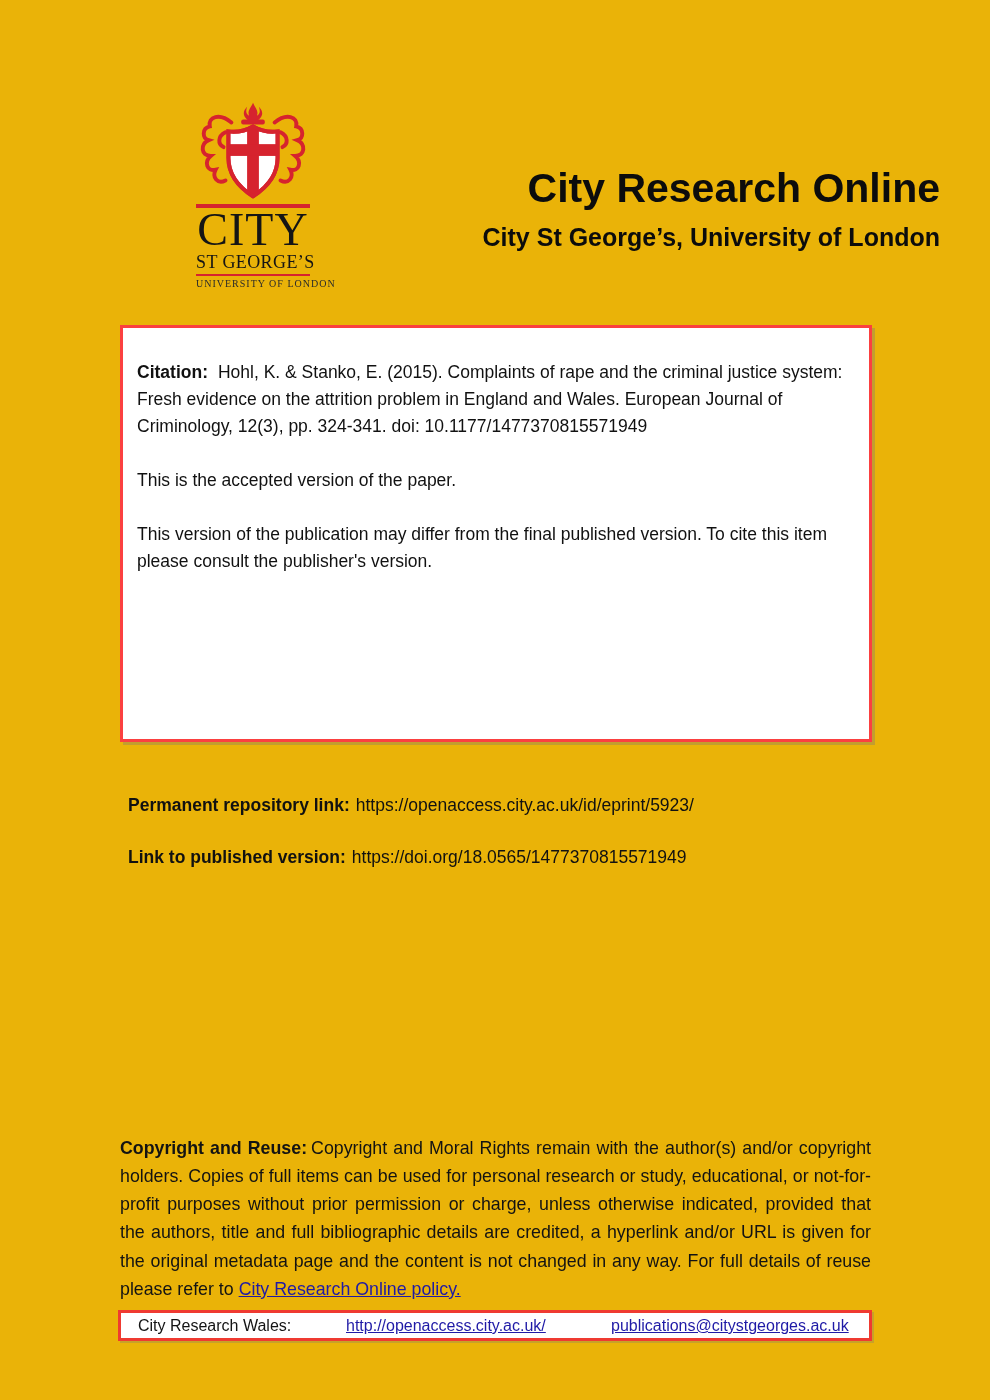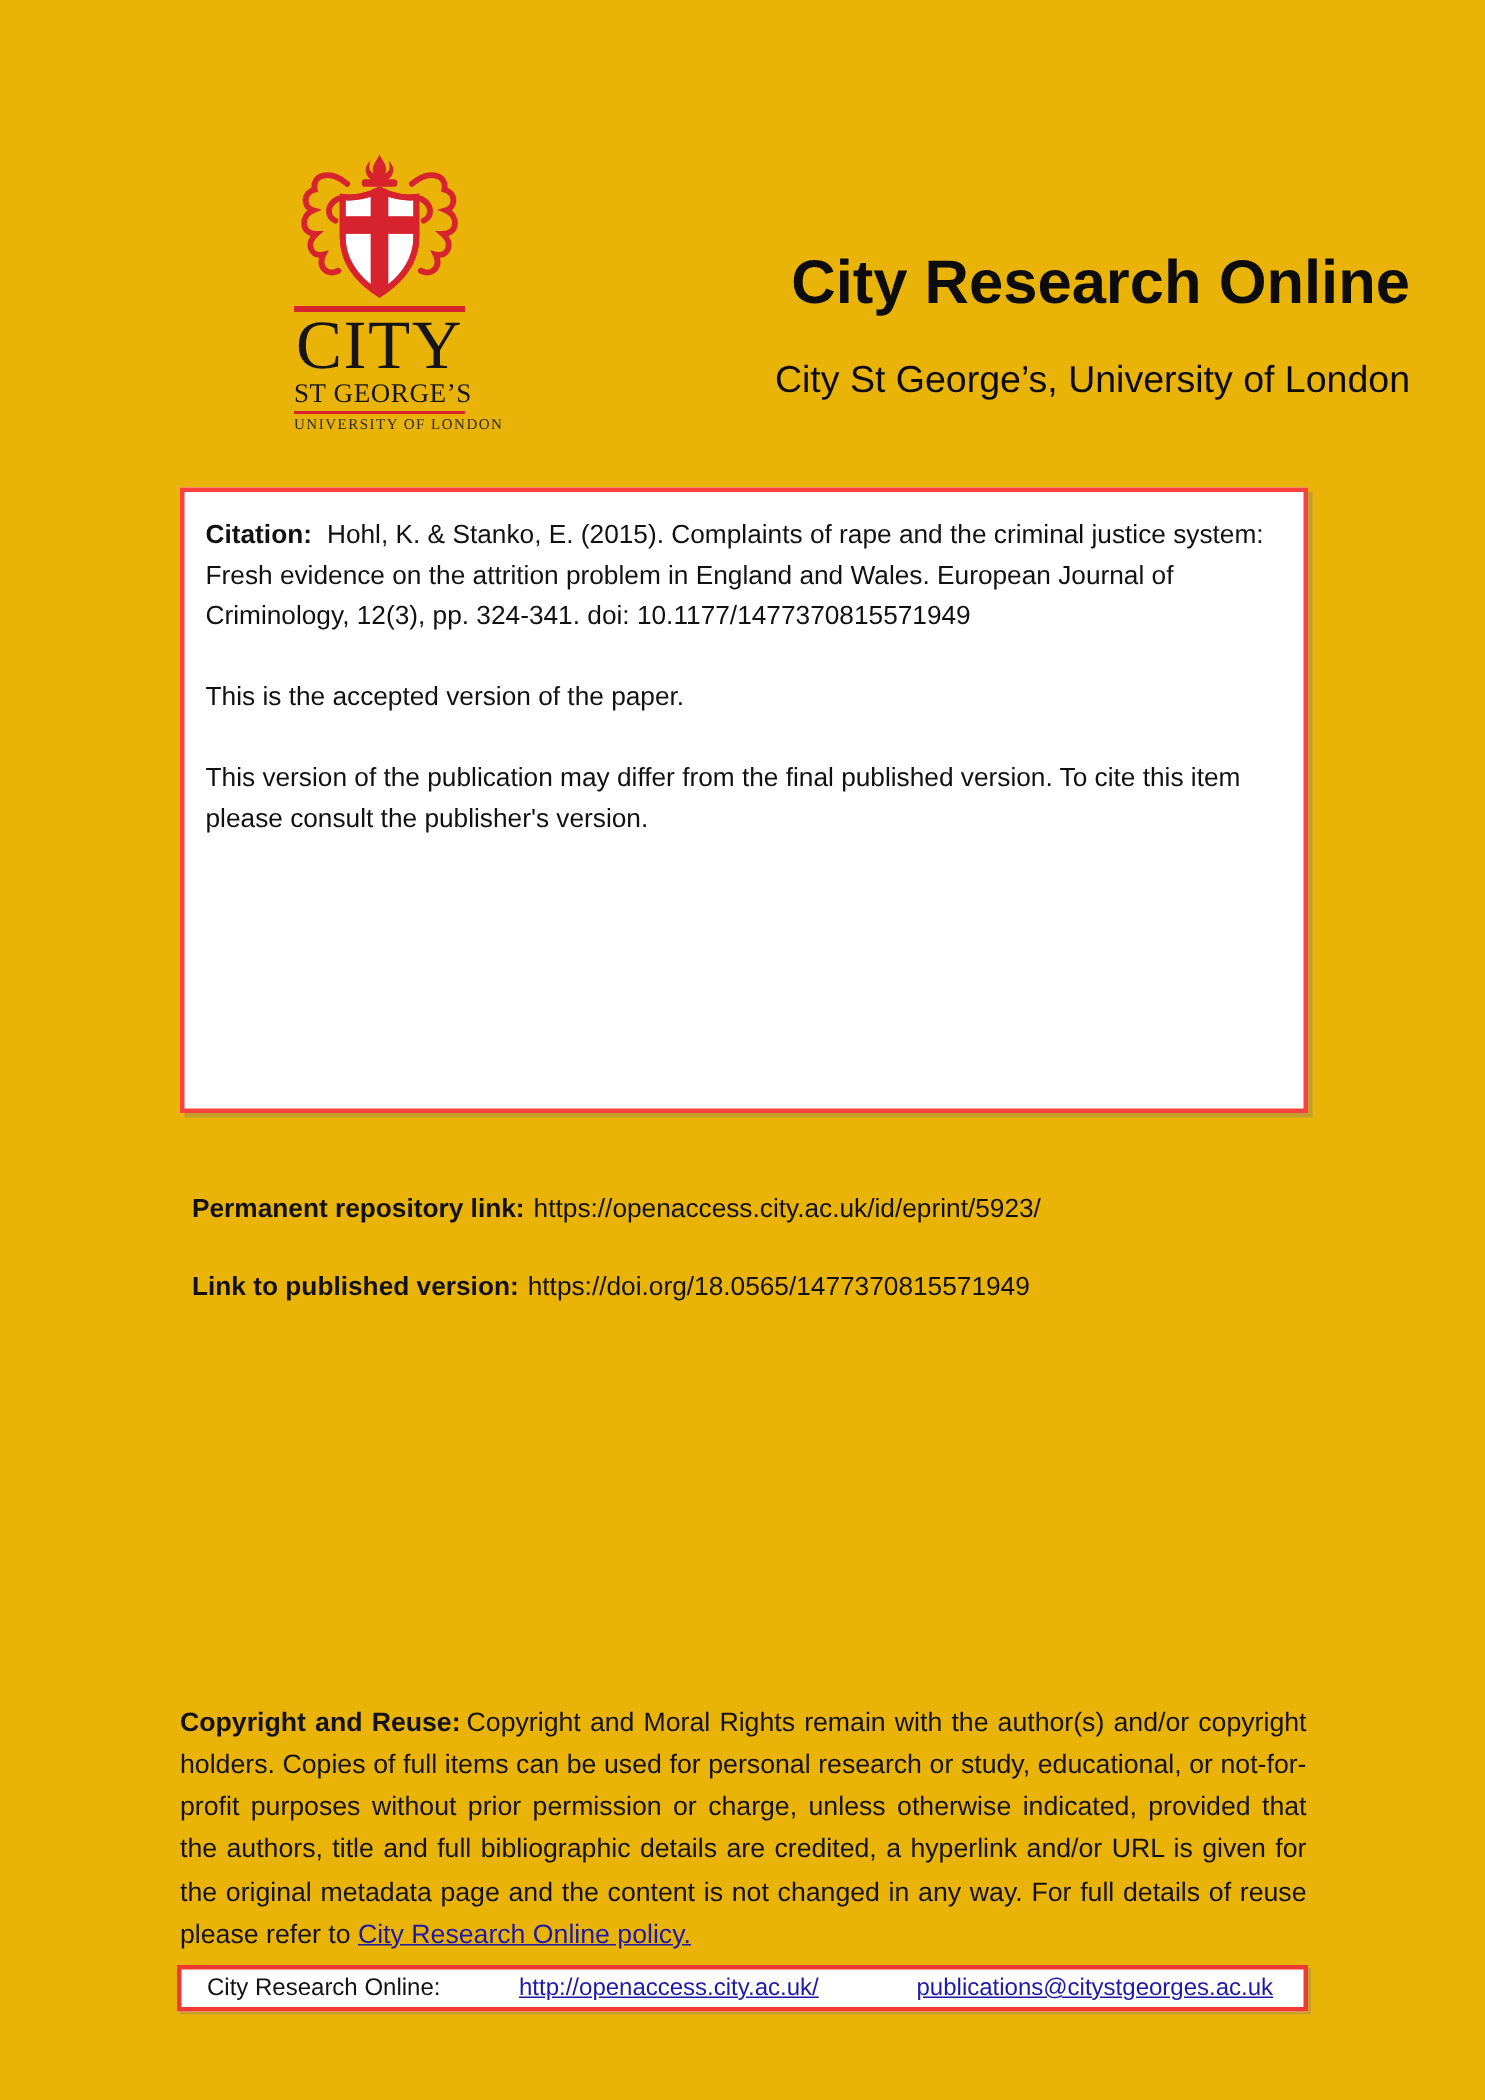--- a/index.html
+++ b/index.html
@@ -31,33 +31,33 @@
   .logo .institution {
     margin-top: 2px;
     font-family: "Liberation Serif", serif;
     font-size: 10px; line-height: 11px; letter-spacing: 1px;
     color: #2b2b2b; white-space: nowrap;
   }
 
   
   .masthead { position: absolute; left: 340px; top: 166px; width: 600px; text-align: right; }
   .masthead .title { font-size: 41px; line-height: 44px; font-weight: bold; color: #0c0c0c; white-space: nowrap; }
-  .masthead .subtitle { margin-top: 29px; font-size: 25px; line-height: 28px; font-weight: normal; color: #0c0c0c; white-space: nowrap; }
+  .masthead .subtitle { margin-top: 13px; font-size: 25px; line-height: 28px; font-weight: bold; color: #0c0c0c; white-space: nowrap; }
 
   
   .citation-box {
     position: absolute; left: 120px; top: 325px;
     width: 752px; height: 417px; box-sizing: border-box;
     border: 3px solid #fb4040;
     background: #ffffff;
     box-shadow: 3px 3px 0 rgba(120,120,120,0.35);
     padding: 15px 14px;
     font-size: 17.5px; line-height: 27px;
   }
-  .citation-box p { margin: 0 0 27px 0; }
+  .citation-box p { margin: 16px 0 27px 0; }
   .citation-box p:last-child { margin-bottom: 0; }
   .inline-label { font-weight: bold; }
   .citation-box .inline-label { margin-right: 10px; }
 
   
   .repo-line { position: absolute; left: 128px; font-size: 17.5px; line-height: 22px; white-space: nowrap; }
   .repo-line.permanent { top: 794px; }
   .repo-line.published { top: 846px; }
   .repo-line .inline-label { margin-right: 6px; }
   .plain-url { color: #111111; text-decoration: none; }
@@ -138,19 +138,19 @@
     <span class="inline-label">Permanent repository link:</span><a class="plain-url" href="#">https://openaccess.city.ac.uk/id/eprint/5923/</a>
   </div>
   <div class="repo-line published">
     <span class="inline-label">Link to published version:</span><a class="plain-url" href="#">https://doi.org/18.0565/1477370815571949</a>
   </div>
 
   <p class="copyright"><span class="inline-label">Copyright and Reuse:</span><span>Copyright and Moral Rights remain with the author(s) and/or copyright holders. Copies of full items can be used for personal research or study, educational, or not-for-profit purposes without prior permission or charge, unless otherwise indicated, provided that the authors, title and full bibliographic details are credited, a hyperlink and/or URL is given for the original metadata page and the content is not changed in any way. For full details of reuse please refer to</span> <a class="policy-link" href="#">City Research Online policy.</a></p>
 
   <div class="footer-bar">
     <div class="inner">
-      <span class="footer-label">City Research Online:</span>
+      <span class="footer-label">City Research Wales:</span>
       <a class="footer-site" href="#">http://openaccess.city.ac.uk/</a>
       <a class="footer-email" href="#">publications@citystgeorges.ac.uk</a>
     </div>
   </div>
 
 </div>
 
 </body></html>

